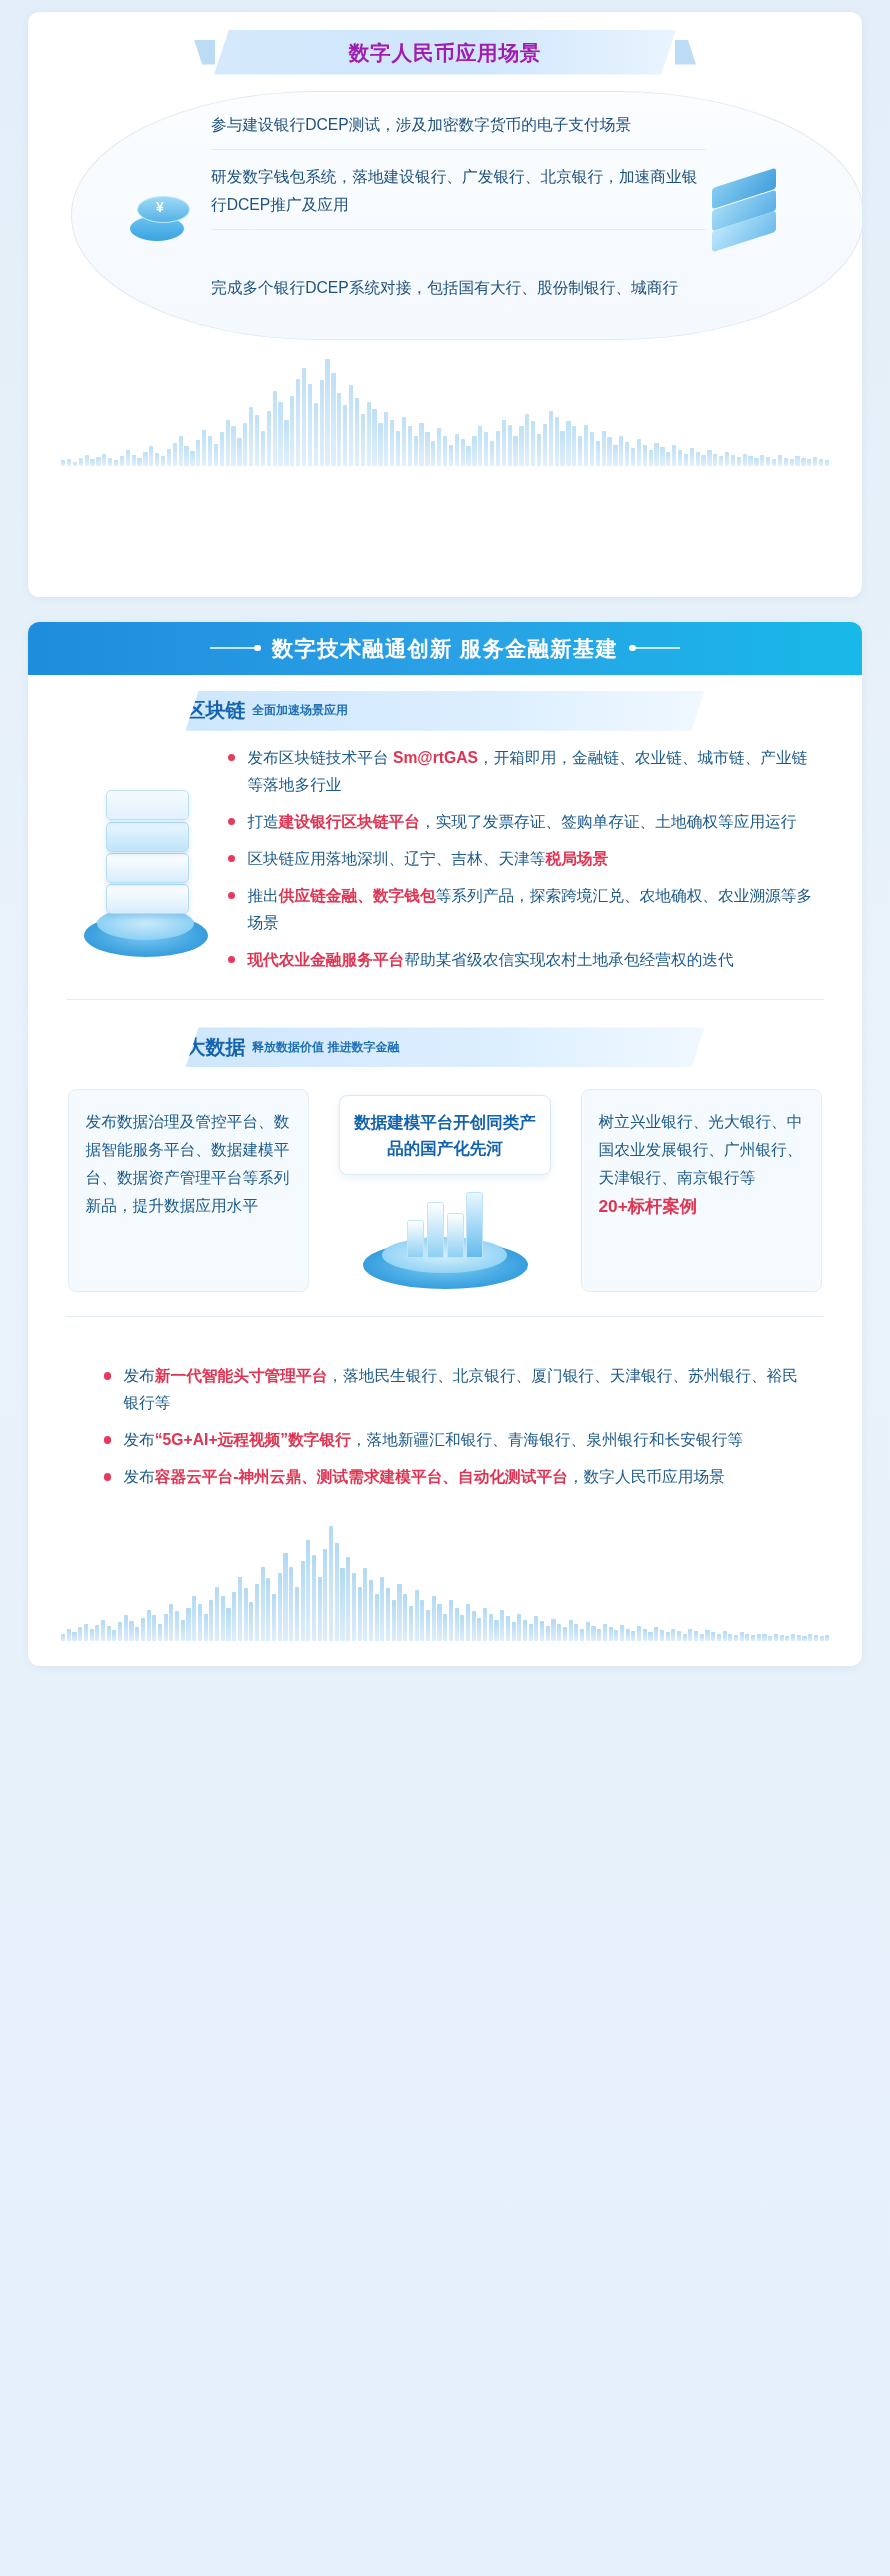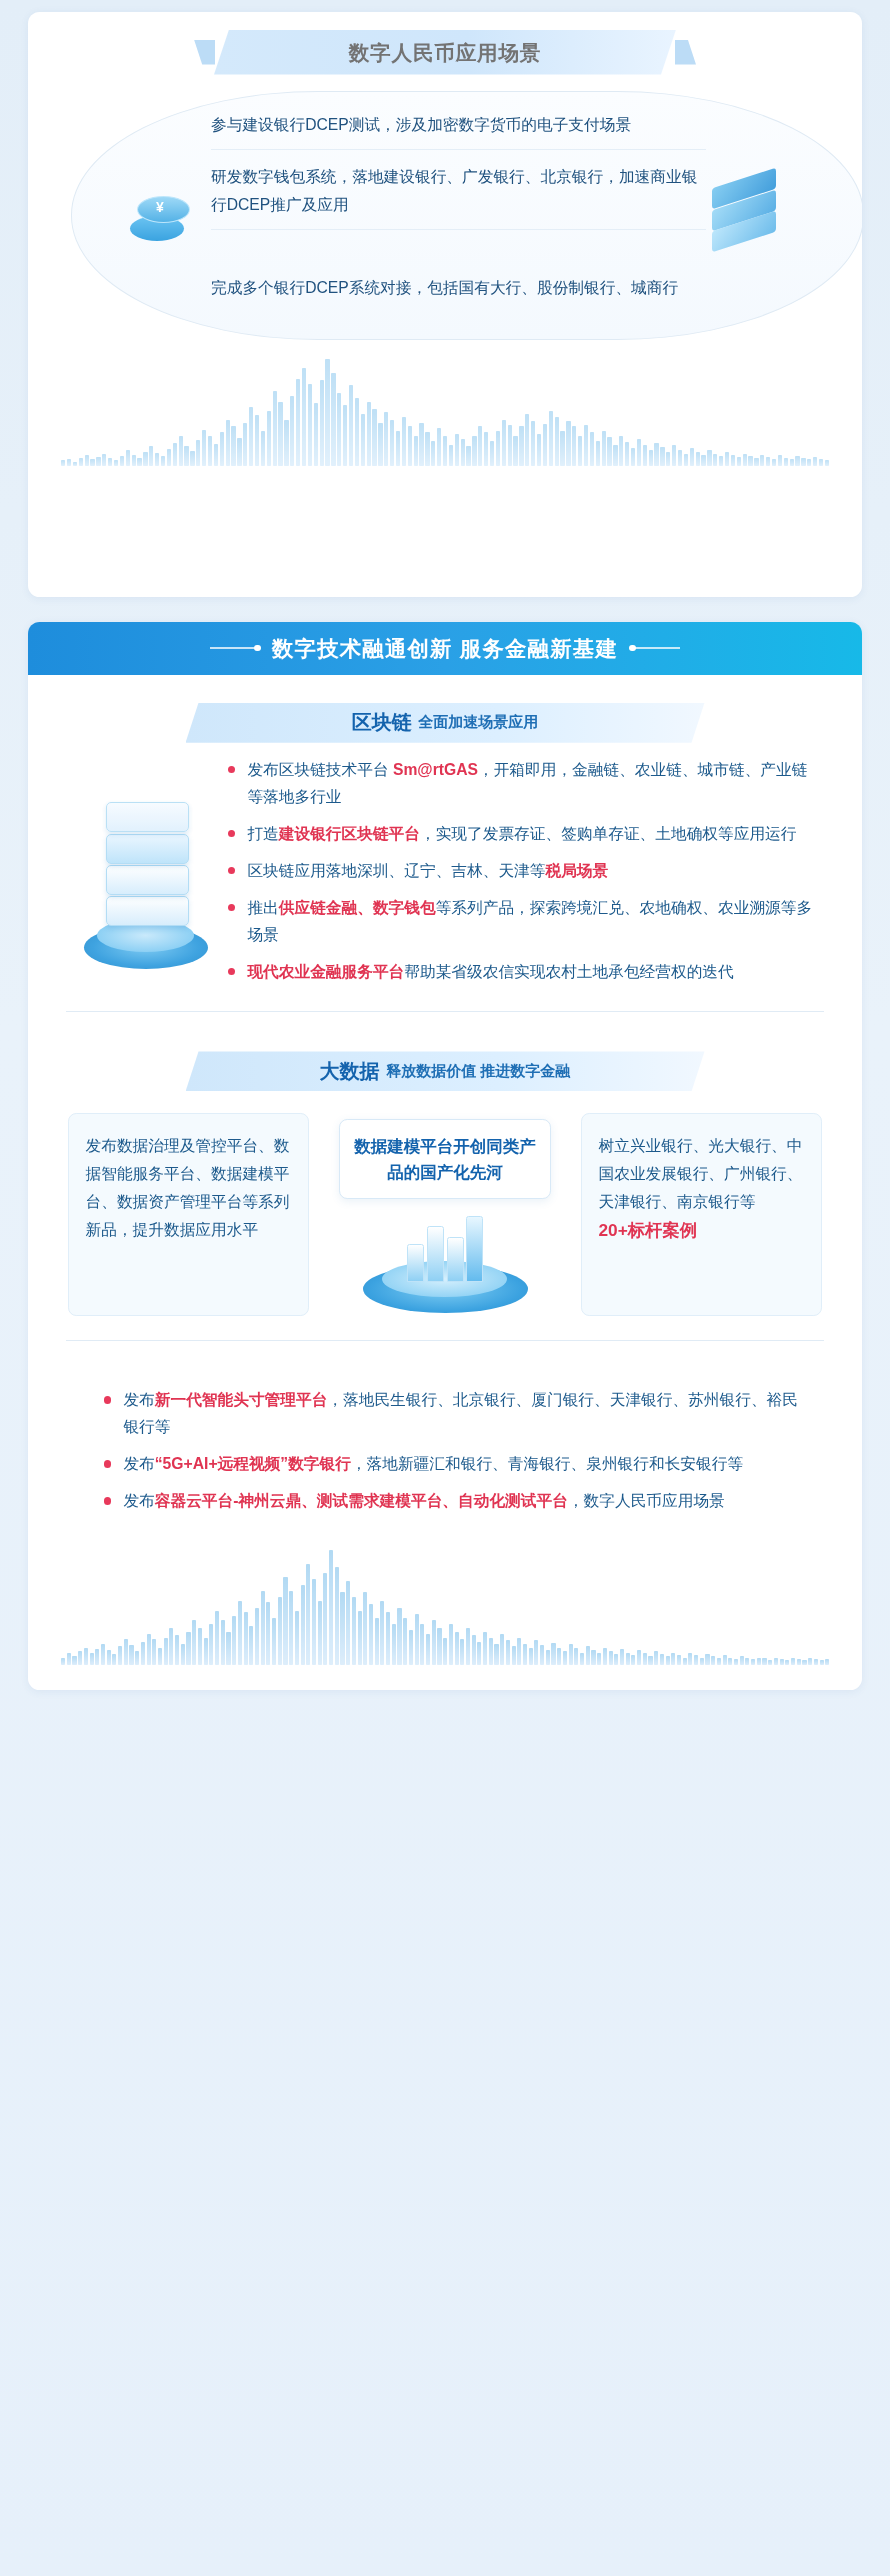--- a/index.html
+++ b/index.html
@@ -49,21 +49,21 @@
     background: linear-gradient(90deg, #d4e9fb 0%, #cfe6fb 55%, #e9f4ff 100%);
     clip-path: polygon(15px 0, 100% 0, calc(100% - 15px) 100%, 0 100%);
   }
   .ribbon .txt {
     position: relative;
     z-index: 2;
     line-height: 45px;
     text-align: center;
     font-size: 20.6px;
     font-weight: bold;
-    color: #737373;
+    color: #a21caf;
     letter-spacing: 0.8px;
   }
   .ribbon .tail-l, .ribbon .tail-r {
     position: absolute;
     top: 10px;
     width: 21.4px;
     height: 25px;
     background: #bcdcf6;
   }
   .ribbon .tail-l { left: -20px; clip-path: polygon(0 0, 100% 0, 100% 100%, 8.2px 100%); }
@@ -185,39 +185,39 @@
     content: "";
     position: absolute;
     top: -2.5px; width: 6.6px; height: 6.6px;
     background: #fff; border-radius: 50%;
   }
   .blue-header .dash.l::after { right: -1.6px; }
   .blue-header .dash.r::after { left: -1.6px; }
 
   .subhead {
     position: relative;
-    margin: 28px auto 0 auto;
+    margin: 16px auto 0 auto;
     width: 519px;
     height: 40px;
     background: linear-gradient(90deg,#cfe7fb 0%, #dcefff 60%, #f1f8ff 100%);
     clip-path: polygon(13px 0, 100% 0, calc(100% - 13px) 100%, 0 100%);
     display: flex;
     align-items: center;
-    justify-content: center;
+    justify-content: flex-start;
     text-align: center;
   }
   .subhead.tall { height: 64px; }
   .subhead .s-strong {
     color: #1463ad;
     font-size: 20px;
     font-weight: bold;
   }
   .subhead .s-rest {
     color: #1f6fb5;
-    font-size: 15px;
+    font-size: 12px;
     font-weight: bold;
     margin-left: 6.6px;
   }
   .subhead .two-line {
     line-height: 22px;
   }
 
   .blk {
     position: relative;
     margin: 15px 0 0 0;

